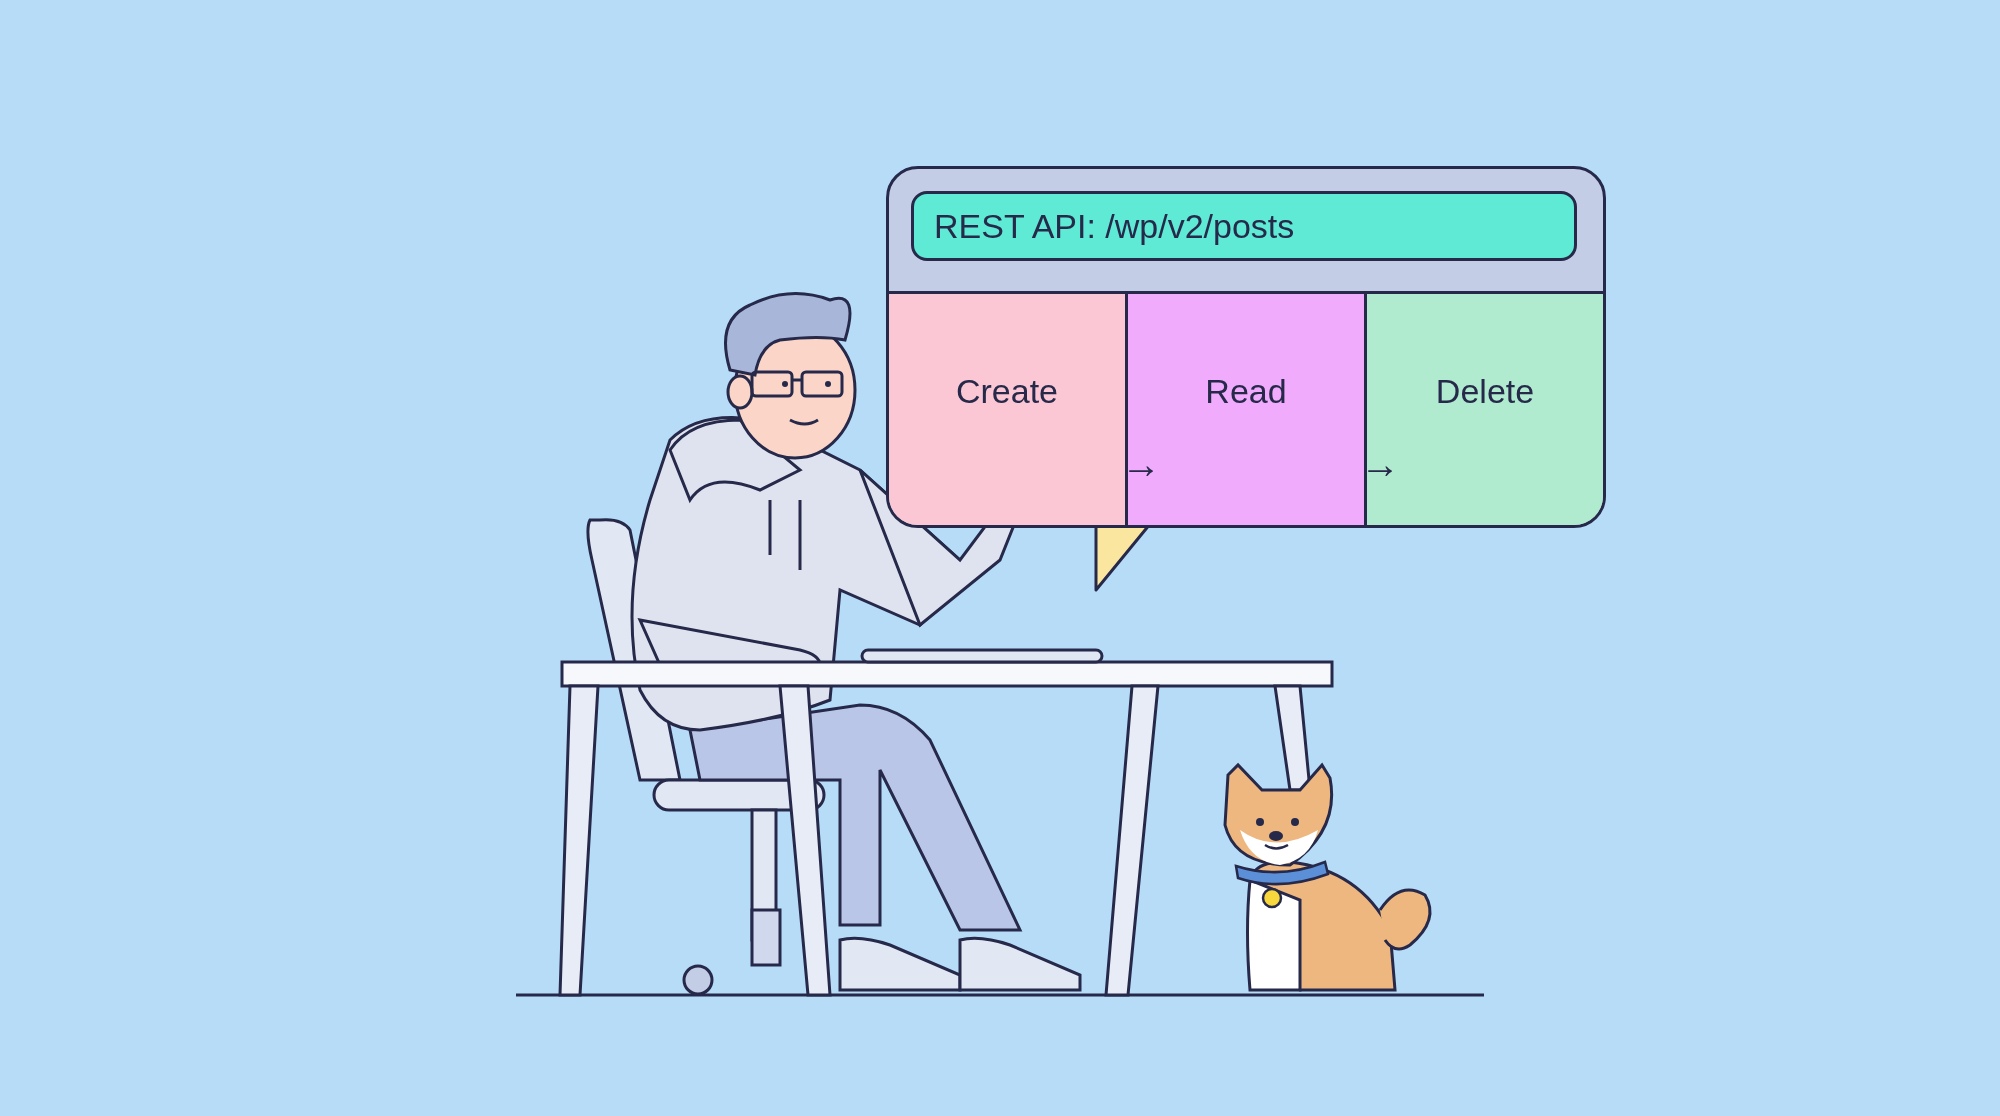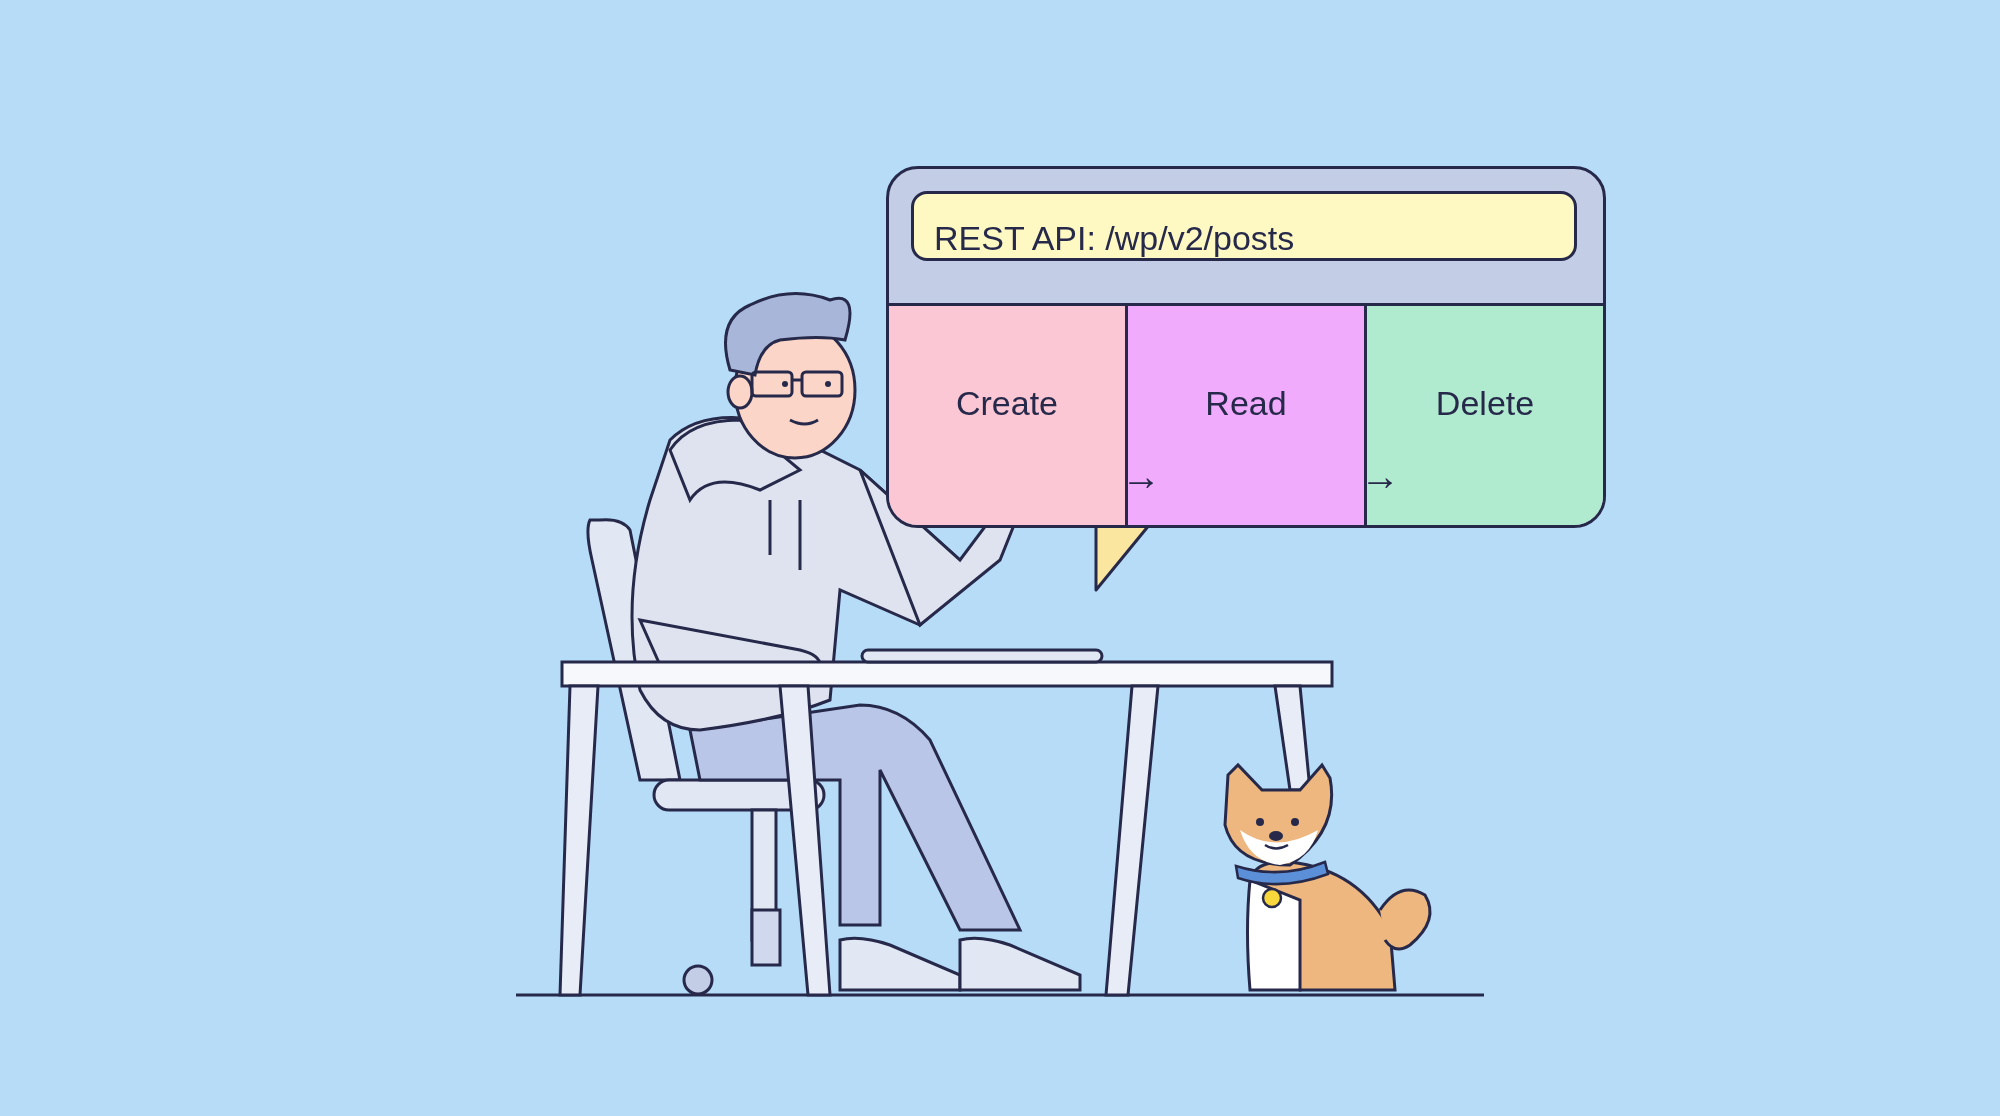--- a/index.html
+++ b/index.html
@@ -1,21 +1,21 @@
 <!DOCTYPE html>
 <html><head>
 <meta charset="utf-8">
 <style>
   html,body{margin:0;padding:0;}
   body{width:2000px;height:1116px;background:#b7dcf8;position:relative;overflow:hidden;font-family:"Liberation Sans",sans-serif;}
   .scene{position:absolute;left:0;top:0;width:2000px;height:1116px;}
   .panel{position:absolute;left:886px;top:166px;width:718px;height:360px;}
   .panel-frame{position:absolute;left:0;top:0;width:714px;height:356px;border:3px solid #26294a;border-radius:32px;background:#c3cde6;overflow:hidden;}
-  .urlbar{position:absolute;left:22px;top:22px;width:666px;height:70px;border:3px solid #26294a;border-radius:16px;background:#fef9c3;box-sizing:border-box;display:flex;align-items:flex-end;padding-left:20px;font-size:34px;color:#26294a;}
-  .cols{position:absolute;left:0;top:134px;width:714px;height:234px;display:flex;border-top:3px solid #26294a;}
+  .urlbar{position:absolute;left:22px;top:22px;width:666px;height:70px;border:3px solid #26294a;border-radius:16px;background:#5eead4;box-sizing:border-box;display:flex;align-items:center;padding-left:20px;font-size:34px;color:#26294a;}
+  .cols{position:absolute;left:0;top:122px;width:714px;height:234px;display:flex;border-top:3px solid #26294a;}
   .col{flex:1;display:flex;align-items:center;justify-content:center;font-size:34px;color:#26294a;padding-bottom:40px;box-sizing:border-box;border-right:3px solid #26294a;position:relative;}
   .col:last-child{border-right:none;}
   .arrow{position:absolute;right:-36px;top:148px;font-size:40px;color:#26294a;z-index:3;}
   svg{position:absolute;left:0;top:0;}
 </style>
 </head>
 <body>
 
 <div class="scene">
 

